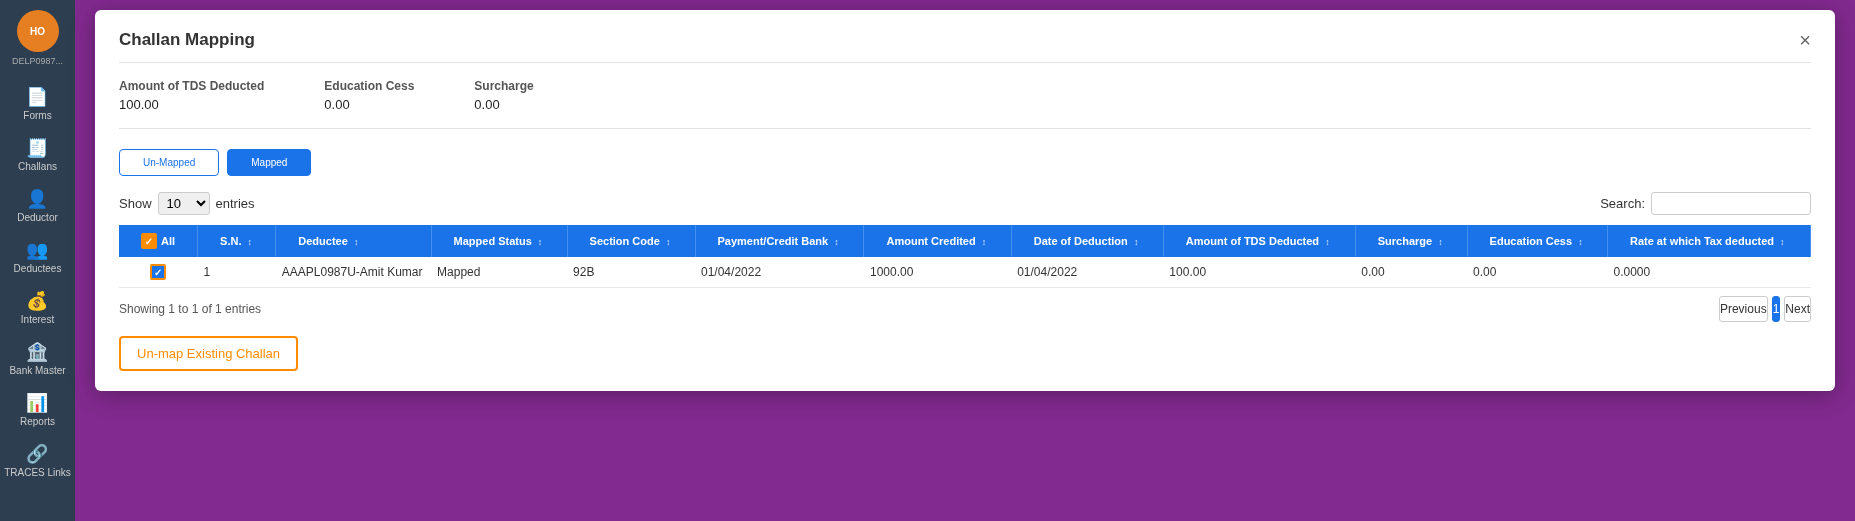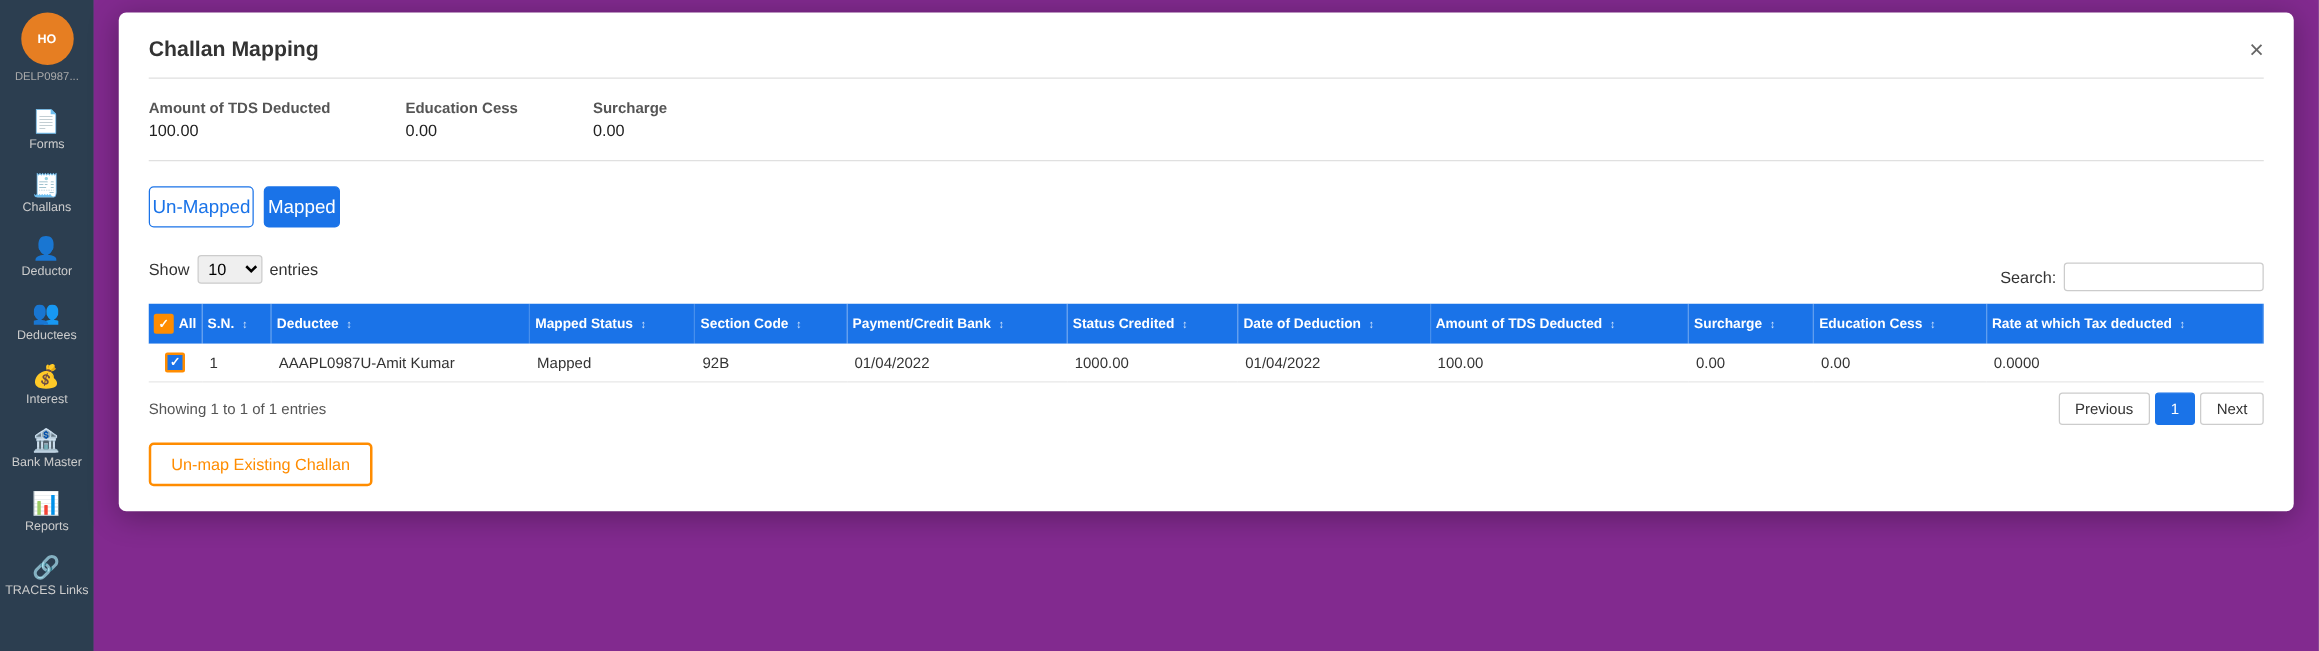--- a/index.html
+++ b/index.html
@@ -142,25 +142,25 @@
       color: #222;
     }
 
     .tab-section {
       display: flex;
       gap: 8px;
       margin-bottom: 16px;
     }
 
     .tab-btn {
-      padding: 7px 2px;
+      padding: 7px 23px;
       border: 1px solid #1a73e8;
       border-radius: 4px;
       cursor: pointer;
-      font-size: 15px;
+      font-size: 10px;
       font-weight: 500;
       background: white;
       color: #1a73e8;
     }
 
     .tab-btn.active {
       background: #1a73e8;
       color: white;
     }
 
@@ -185,21 +185,20 @@
       padding: 2px 4px;
       font-size: 13px;
     }
 
     .search-section {
       display: flex;
       align-items: center;
       gap: 6px;
       font-size: 13px;
       color: #333;
-      margin-top: 12px;
     }
 
     .search-input {
       border: 1px solid #ccc;
       border-radius: 3px;
       padding: 3px 8px;
       font-size: 13px;
       width: 160px;
     }
 
@@ -208,21 +207,21 @@
       border-collapse: collapse;
       font-size: 12px;
     }
 
     .data-table thead tr {
       background: #1a73e8;
       color: white;
     }
 
     .data-table thead th {
-      padding: 8px 4px;
+      padding: 8px 22px;
       text-align: left;
       font-weight: 600;
       font-size: 11px;
       border-right: 1px solid rgba(255,255,255,0.2);
       white-space: nowrap;
     }
 
     .data-table thead th .sort-icon {
       font-size: 9px;
       margin-left: 3px;
@@ -303,21 +302,21 @@
       color: #555;
     }
 
     .pagination {
       display: flex;
       align-items: center;
       gap: 4px;
     }
 
     .pagination-btn {
-      padding: 5px 12px;
+      padding: 5px 0;
       border: 1px solid #ccc;
       border-radius: 3px;
       background: white;
       font-size: 12px;
       cursor: pointer;
       color: #333;
     }
 
     .pagination-btn.active {
       background: #1a73e8;
@@ -455,21 +454,21 @@
               </th>
               <th>
                 <span>Section Code</span>
                 <span class="sort-icon">↕</span>
               </th>
               <th>
                 <span>Payment/Credit Bank</span>
                 <span class="sort-icon">↕</span>
               </th>
               <th>
-                <span>Status Credited</span>
+                <span>Amount Credited</span>
                 <span class="sort-icon">↕</span>
               </th>
               <th>
                 <span>Date of Deduction</span>
                 <span class="sort-icon">↕</span>
               </th>
               <th>
                 <span>Amount of TDS Deducted</span>
                 <span class="sort-icon">↕</span>
               </th>

